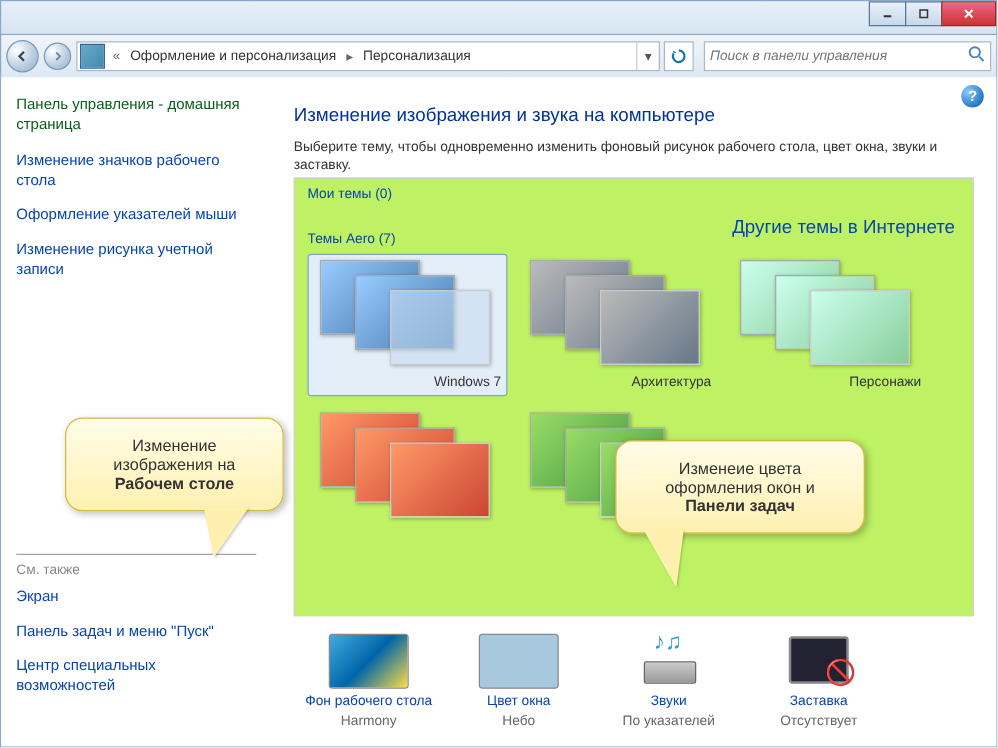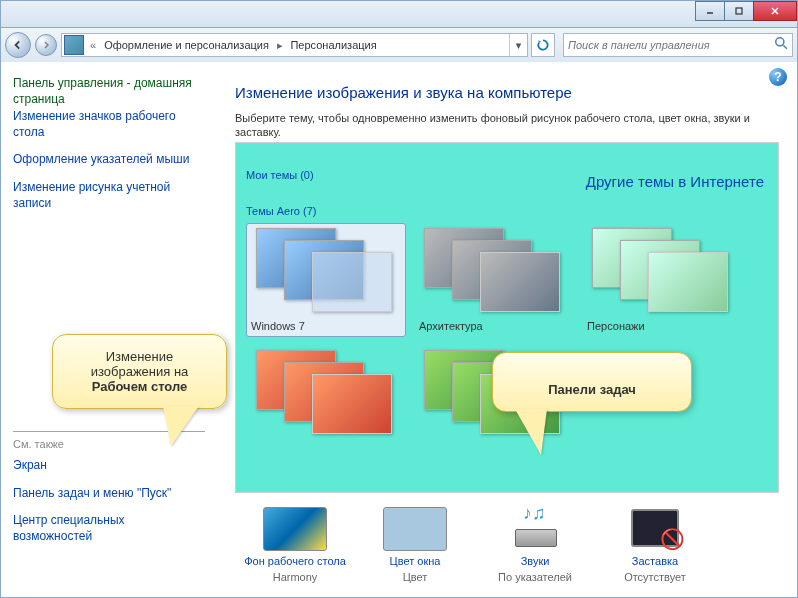--- a/index.html
+++ b/index.html
@@ -22,35 +22,35 @@
 .bc-seg { padding: 0 4px; }
 .bc-dd { width: 18px; text-align: center; color: #555; border-left: 1px solid #ccc; height: 100%; display:flex; align-items:center; justify-content:center;}
 .refresh { width: 24px; height: 24px; border: 1px solid #a8b8c8; background: #fff; display:flex;align-items:center;justify-content:center; color:#2a6; margin-left:-1px;}
 .searchbox { width: 230px; height: 24px; background: #fff; border: 1px solid #a8b8c8; margin-left: 4px; display: flex; align-items: center; padding: 0 4px; }
 .searchbox input { border: none; outline: none; flex: 1; font-size: 11px; color: #888; font-style: italic; }
 .searchbox .sicon { color: #4a80c0; }
 
 
 .body { display: flex; height: calc(598px - 28px - 34px); border: 1px solid #8aa8c8; border-top: none; }
 .sidebar { width: 216px; background: #fff; padding: 14px 12px; font-size: 12px; }
-.sidebar .home { color: #0a5c1a; font-weight: normal; margin-bottom: 2px; line-height: 1.3; }
+.sidebar .home { color: #0a5c1a; font-weight: normal; margin-bottom: 14px; line-height: 1.3; }
 .sidebar a { color: #0645ad; text-decoration: none; display: block; margin-bottom: 12px; line-height: 1.3; }
 .sidebar .seealso { color: #888; font-size: 11px; margin-top: 220px; margin-bottom: 8px; border-top: 1px solid #a3a3a3; padding-top: 6px; }
 
 
 .main { flex: 1; background: #fff; padding: 10px 18px 10px 18px; position: relative; overflow: hidden; }
 .helpicon { position: absolute; top: 6px; right: 10px; width: 18px; height: 18px; border-radius: 50%; background: radial-gradient(circle at 30% 30%, #8cf, #05a); color: #fff; font-size: 12px; display:flex;align-items:center;justify-content:center; font-weight:bold;}
 .main h1 { color: #003399; font-size: 15px; font-weight: normal; margin-bottom: 10px; margin-top: 12px; }
 .main .desc { font-size: 11px; color: #333; margin-bottom: 2px; line-height: 1.3; }
 
-.themebox { border: 1px solid #d0d0d0; height: 351px; overflow-y: auto; padding: 22px 10px; background: #5eead4; position: relative; }
+.themebox { border: 1px solid #d0d0d0; height: 351px; overflow-y: auto; padding: 2px 10px; background: #bef264; position: relative; }
 .group-hdr { font-size: 11px; color: #0645ad; margin: 4px 0 6px; }
 .online-link { position: absolute; right: 18px; top: 48px; font-size: 15px; color: #0645ad; }
 .themes { display: flex; flex-wrap: wrap; gap: 8px; }
-.theme { width: 160px; text-align: left; font-size: 11px; color: #333; padding: 4px; border: 1px solid transparent; border-radius: 3px; }
+.theme { width: 160px; text-align: right; font-size: 11px; color: #333; padding: 4px; border: 1px solid transparent; border-radius: 3px; }
 .theme.sel { border-color: #7da2ce; background: #e4eef9; }
 .thumbs { position: relative; width: 140px; height: 88px; margin: 0 auto 4px; }
 .thumb { position: absolute; width: 80px; height: 60px; border: 1px solid #aaa; background: linear-gradient(135deg,#9cf,#47a); box-shadow: 1px 1px 3px rgba(0,0,0,.3); }
 .thumb.a { left: 0; top: 0; }
 .thumb.b { left: 28px; top: 12px; }
 .thumb.c { left: 56px; top: 24px; background: rgba(200,220,240,.6); border:1px solid #ccc; }
 .theme.arch .thumb { background: linear-gradient(135deg,#bbb,#678); }
 .theme.char .thumb { background: linear-gradient(135deg,#cfe,#8c9); }
 .theme.land .thumb { background: linear-gradient(135deg,#f96,#c43); }
 .theme.nat .thumb { background: linear-gradient(135deg,#9d6,#494); }
@@ -211,21 +211,21 @@
 
     <div class="bottomrow">
       <div class="bitem">
         <div class="bicon bg"></div>
         <span class="link">Фон рабочего стола</span>
         <span class="sub">Harmony</span>
       </div>
       <div class="bitem">
         <div class="bicon color"></div>
         <span class="link">Цвет окна</span>
-        <span class="sub">Цвет</span>
+        <span class="sub">Небо</span>
       </div>
       <div class="bitem">
         <div class="bicon sound"></div>
         <span class="link">Звуки</span>
         <span class="sub">По указателей</span>
       </div>
       <div class="bitem">
         <div class="bicon scr"></div>
         <span class="link">Заставка</span>
         <span class="sub">Отсутствует</span>
@@ -233,16 +233,16 @@
     </div>
   </div>
 </div>
 
 <div class="callout c1">
   <span>Изменение изображения на</span><br>
   <b>Рабочем столе</b>
   <div class="tail"></div>
 </div>
 <div class="callout c2">
-  <br>
+  <span>Изменеие цвета оформления окон и</span><br>
   <b>Панели задач</b>
   <div class="tail"></div>
 </div>
 
 </body></html>

